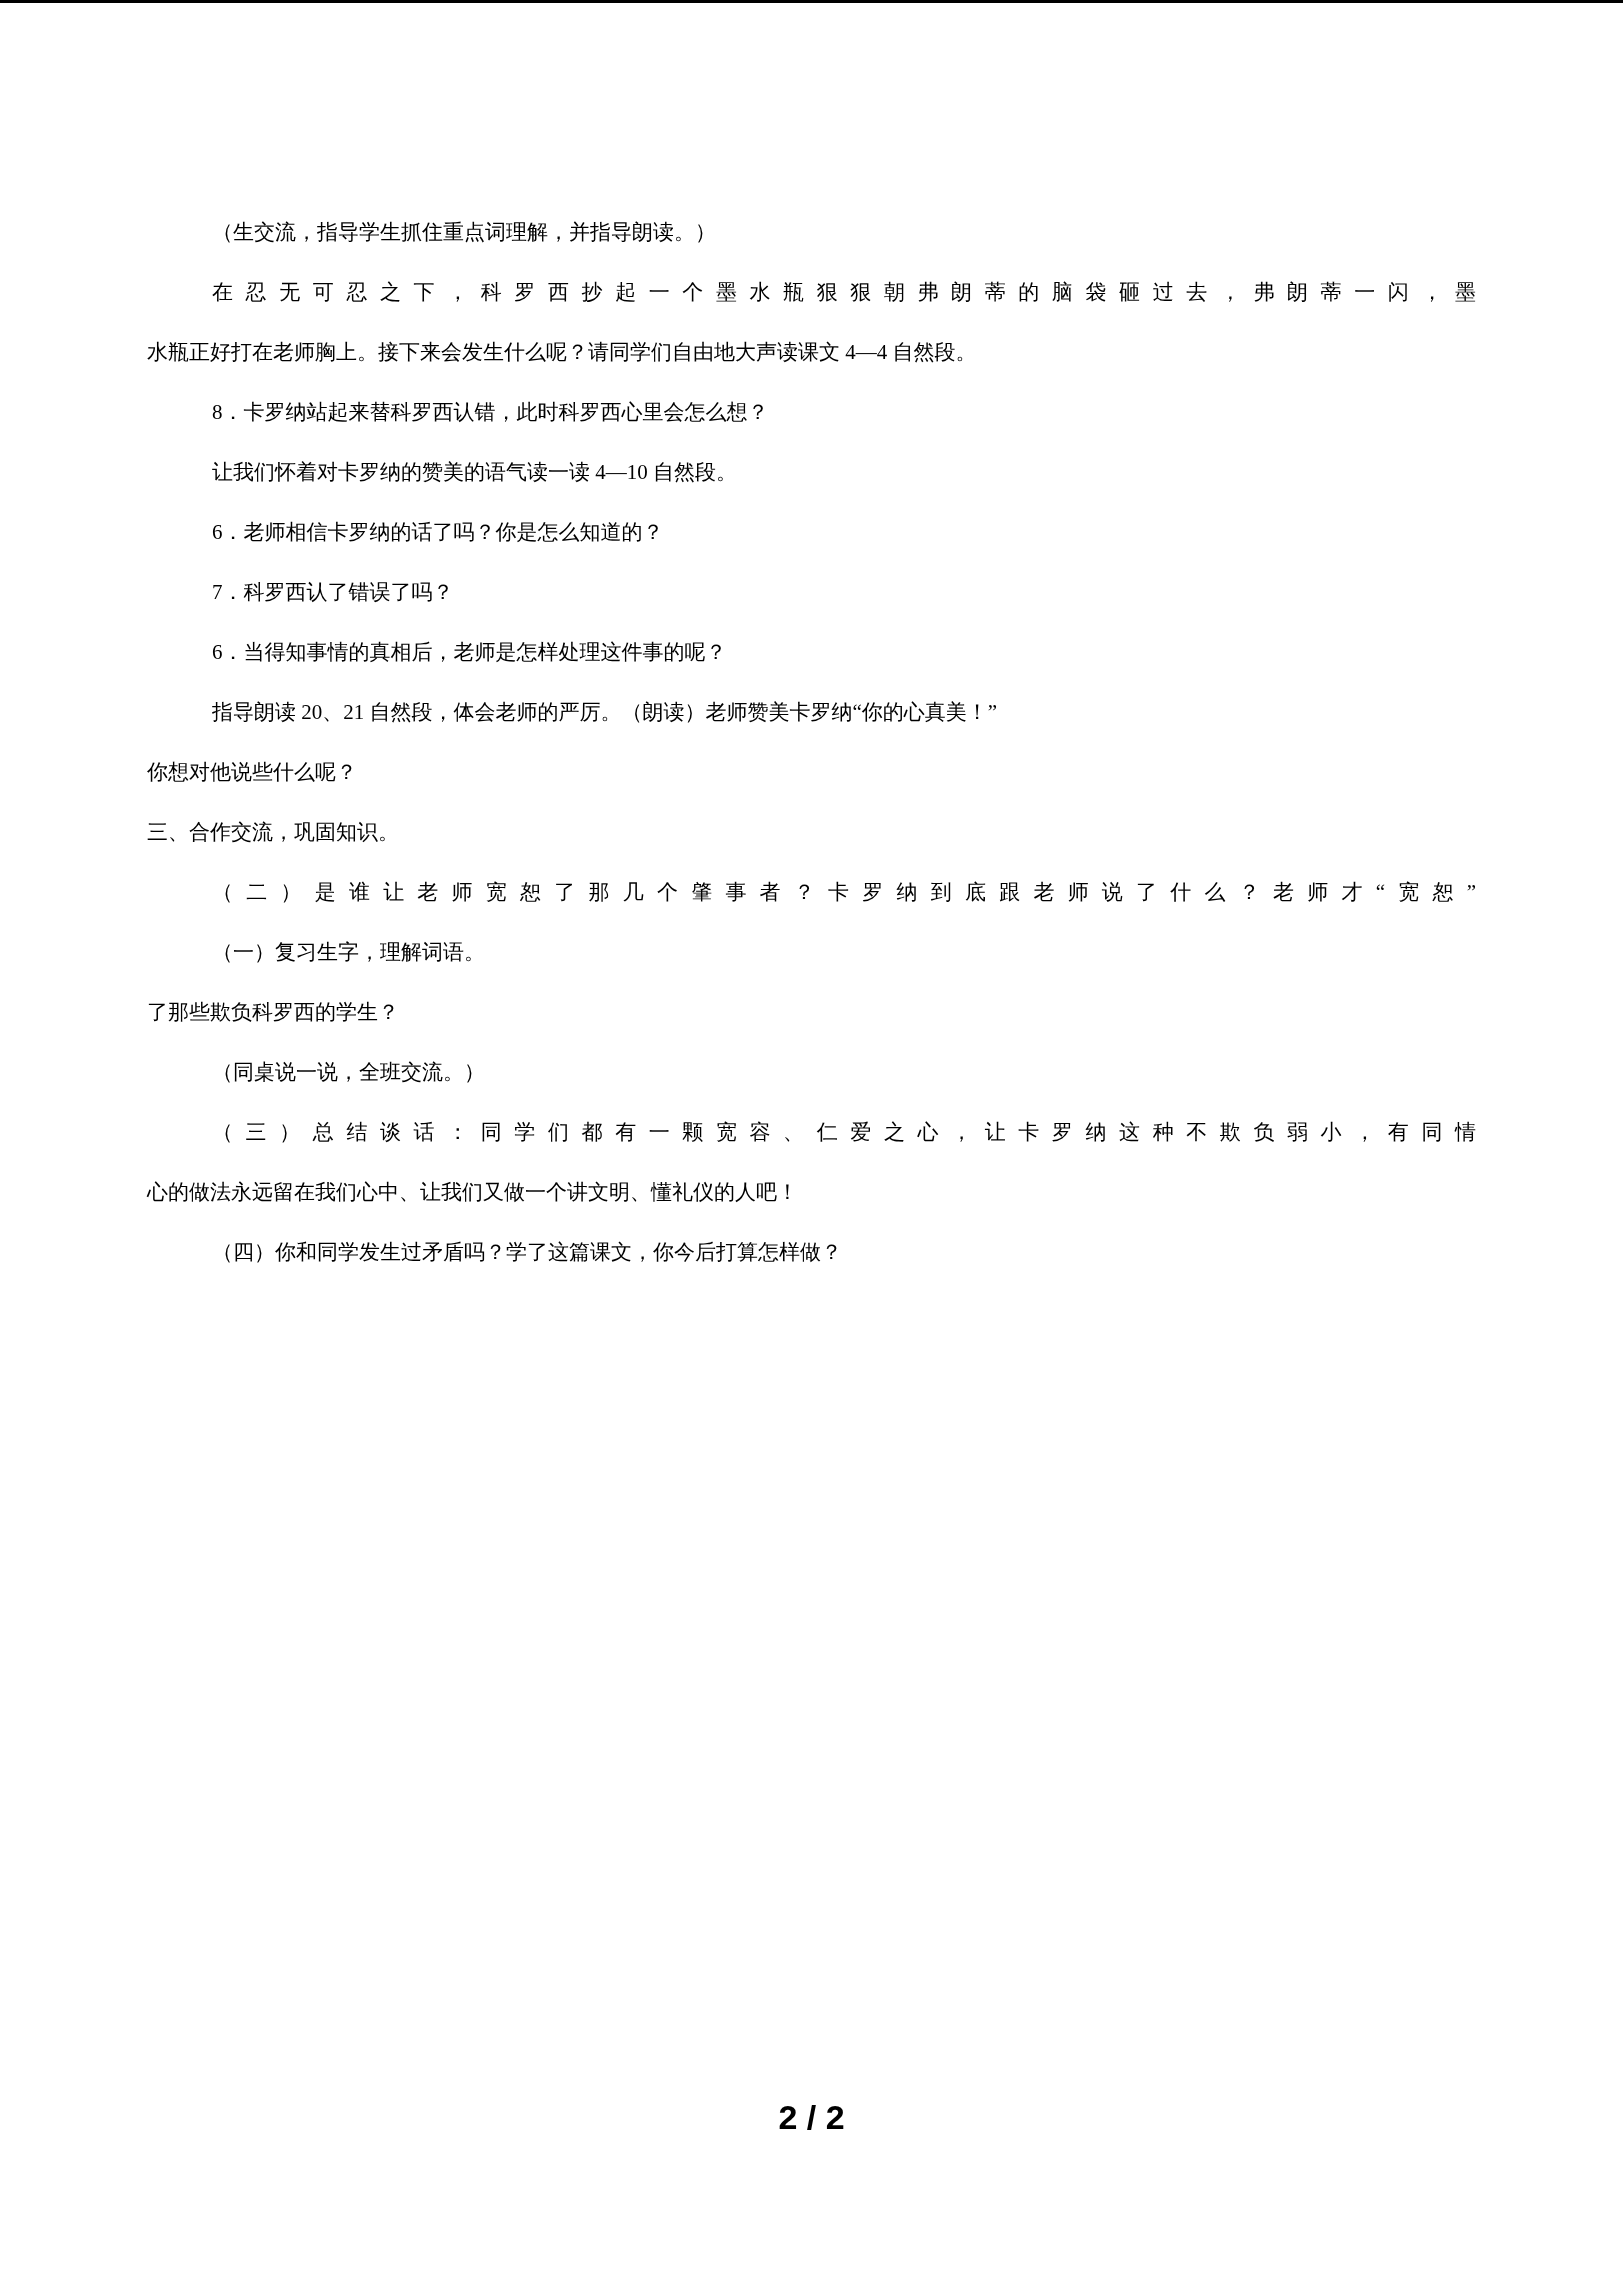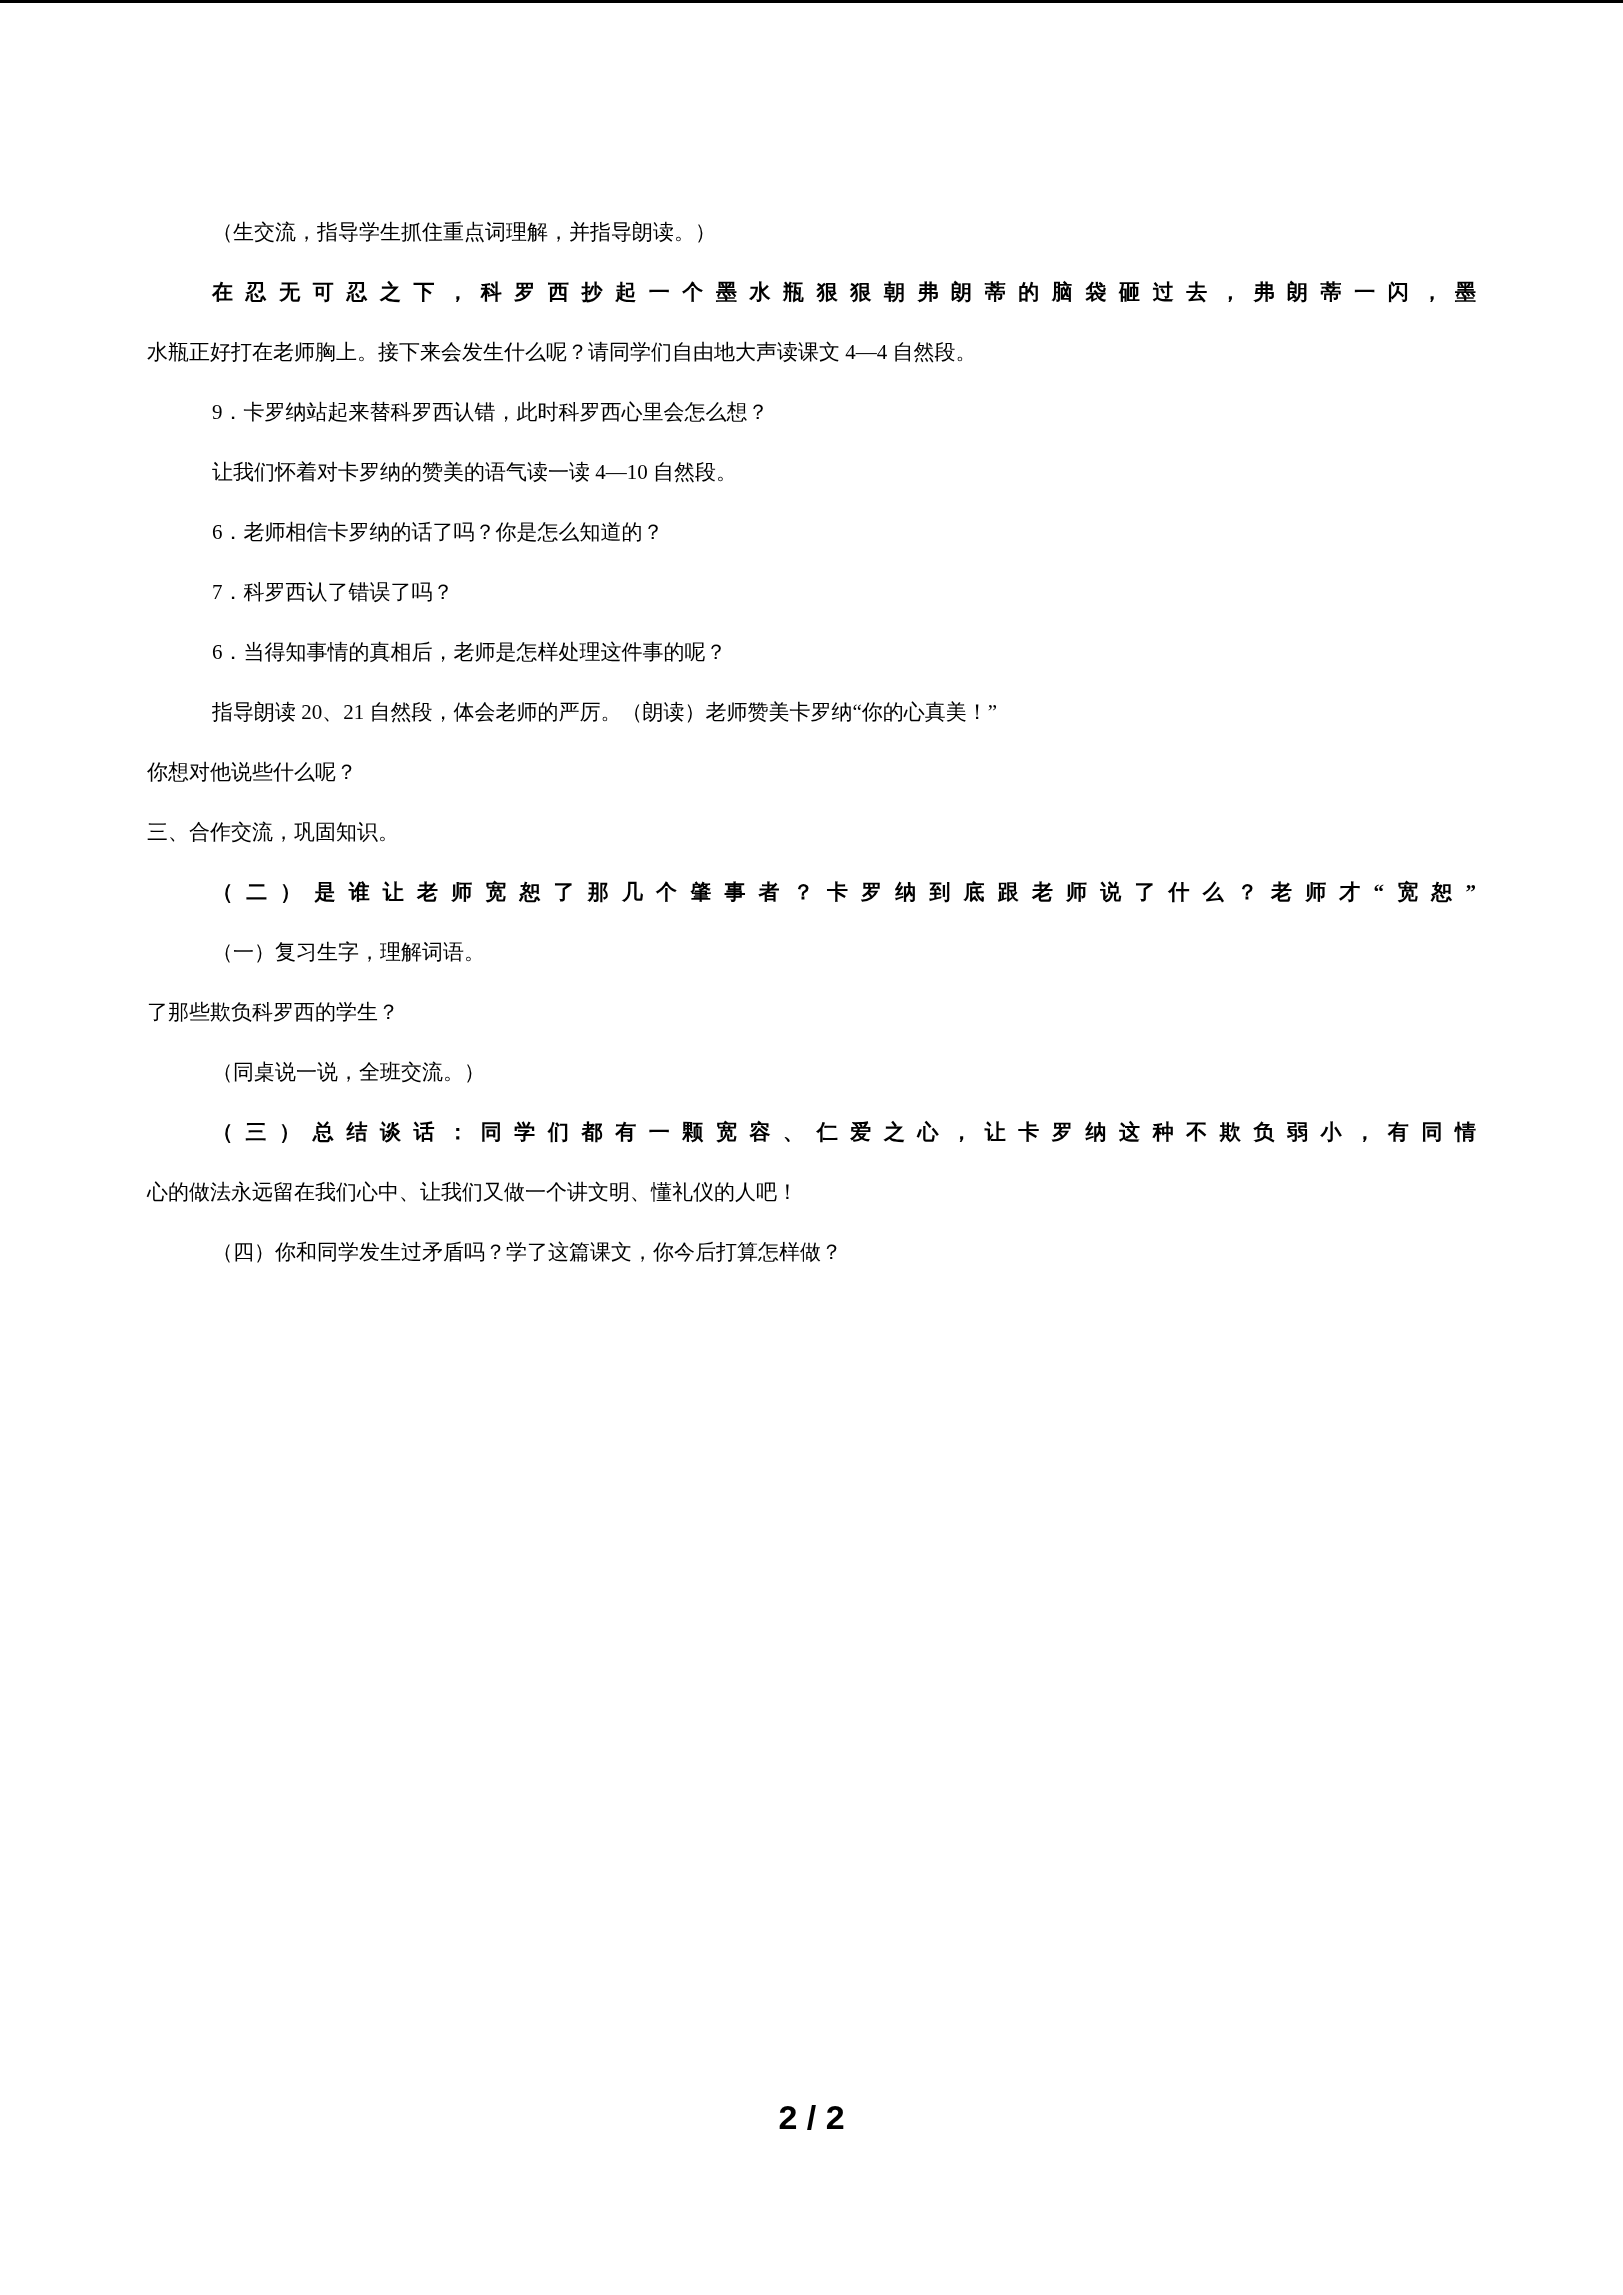--- a/index.html
+++ b/index.html
@@ -35,21 +35,20 @@
     text-align: left;
     word-break: break-all;
   }
   .line.indent {
     text-indent: 65px;
   }
   .line.justify {
     text-align: justify;
     text-align-last: justify;
     text-justify: inter-character;
-    font-weight: bold;
   }
   .page-footer {
     position: absolute;
     top: 2098px;
     left: 0;
     width: 100%;
     text-align: center;
     font-family: "Liberation Sans", sans-serif;
     font-weight: bold;
     font-size: 34px;
@@ -58,21 +57,21 @@
 </style>
 </head>
 <body>
 
 <div class="top-bar"></div>
 
 <div class="page-content">
     <div class="line indent">（生交流，指导学生抓住重点词理解，并指导朗读。）</div>
     <div class="line indent justify">在忍无可忍之下，科罗西抄起一个墨水瓶狠狠朝弗朗蒂的脑袋砸过去，弗朗蒂一闪，墨</div>
     <div class="line">水瓶正好打在老师胸上。接下来会发生什么呢？请同学们自由地大声读课文 4—4 自然段。</div>
-    <div class="line indent">9．卡罗纳站起来替科罗西认错，此时科罗西心里会怎么想？</div>
+    <div class="line indent">8．卡罗纳站起来替科罗西认错，此时科罗西心里会怎么想？</div>
     <div class="line indent">让我们怀着对卡罗纳的赞美的语气读一读 4—10 自然段。</div>
     <div class="line indent">6．老师相信卡罗纳的话了吗？你是怎么知道的？</div>
     <div class="line indent">7．科罗西认了错误了吗？</div>
     <div class="line indent">6．当得知事情的真相后，老师是怎样处理这件事的呢？</div>
     <div class="line indent">指导朗读 20、21 自然段，体会老师的严厉。（朗读）老师赞美卡罗纳“你的心真美！”</div>
     <div class="line">你想对他说些什么呢？</div>
     <div class="line">三、合作交流，巩固知识。</div>
     <div class="line indent justify">（二）是谁让老师宽恕了那几个肇事者？卡罗纳到底跟老师说了什么？老师才“宽恕”</div>
     <div class="line indent">（一）复习生字，理解词语。</div>
     <div class="line">了那些欺负科罗西的学生？</div>

